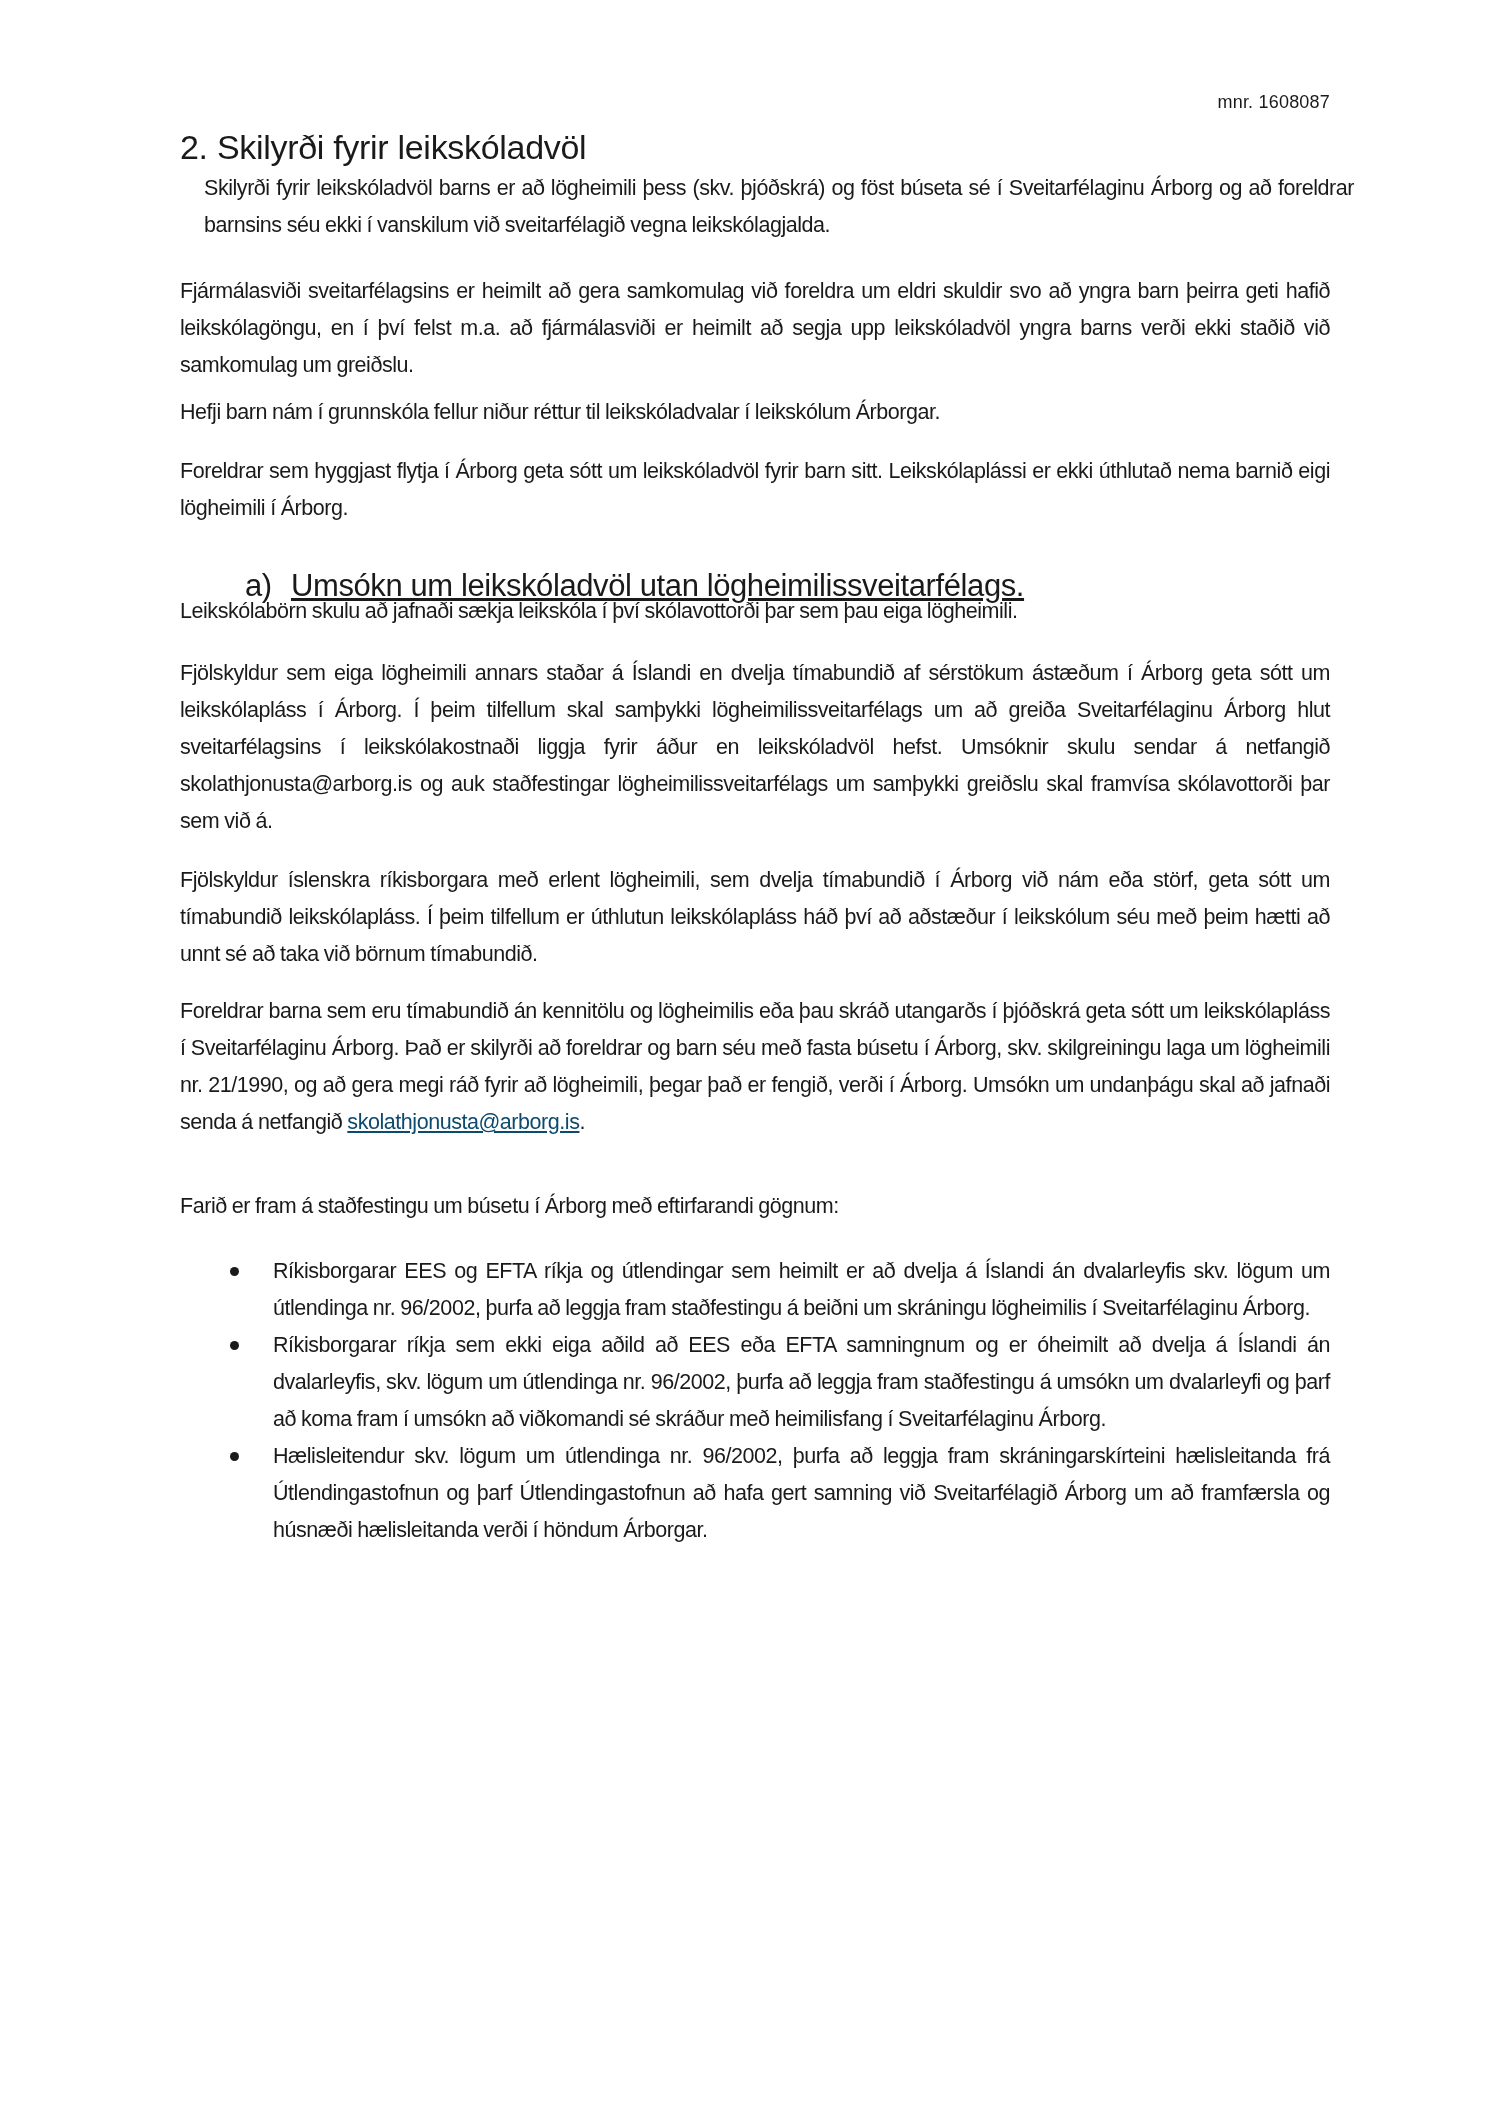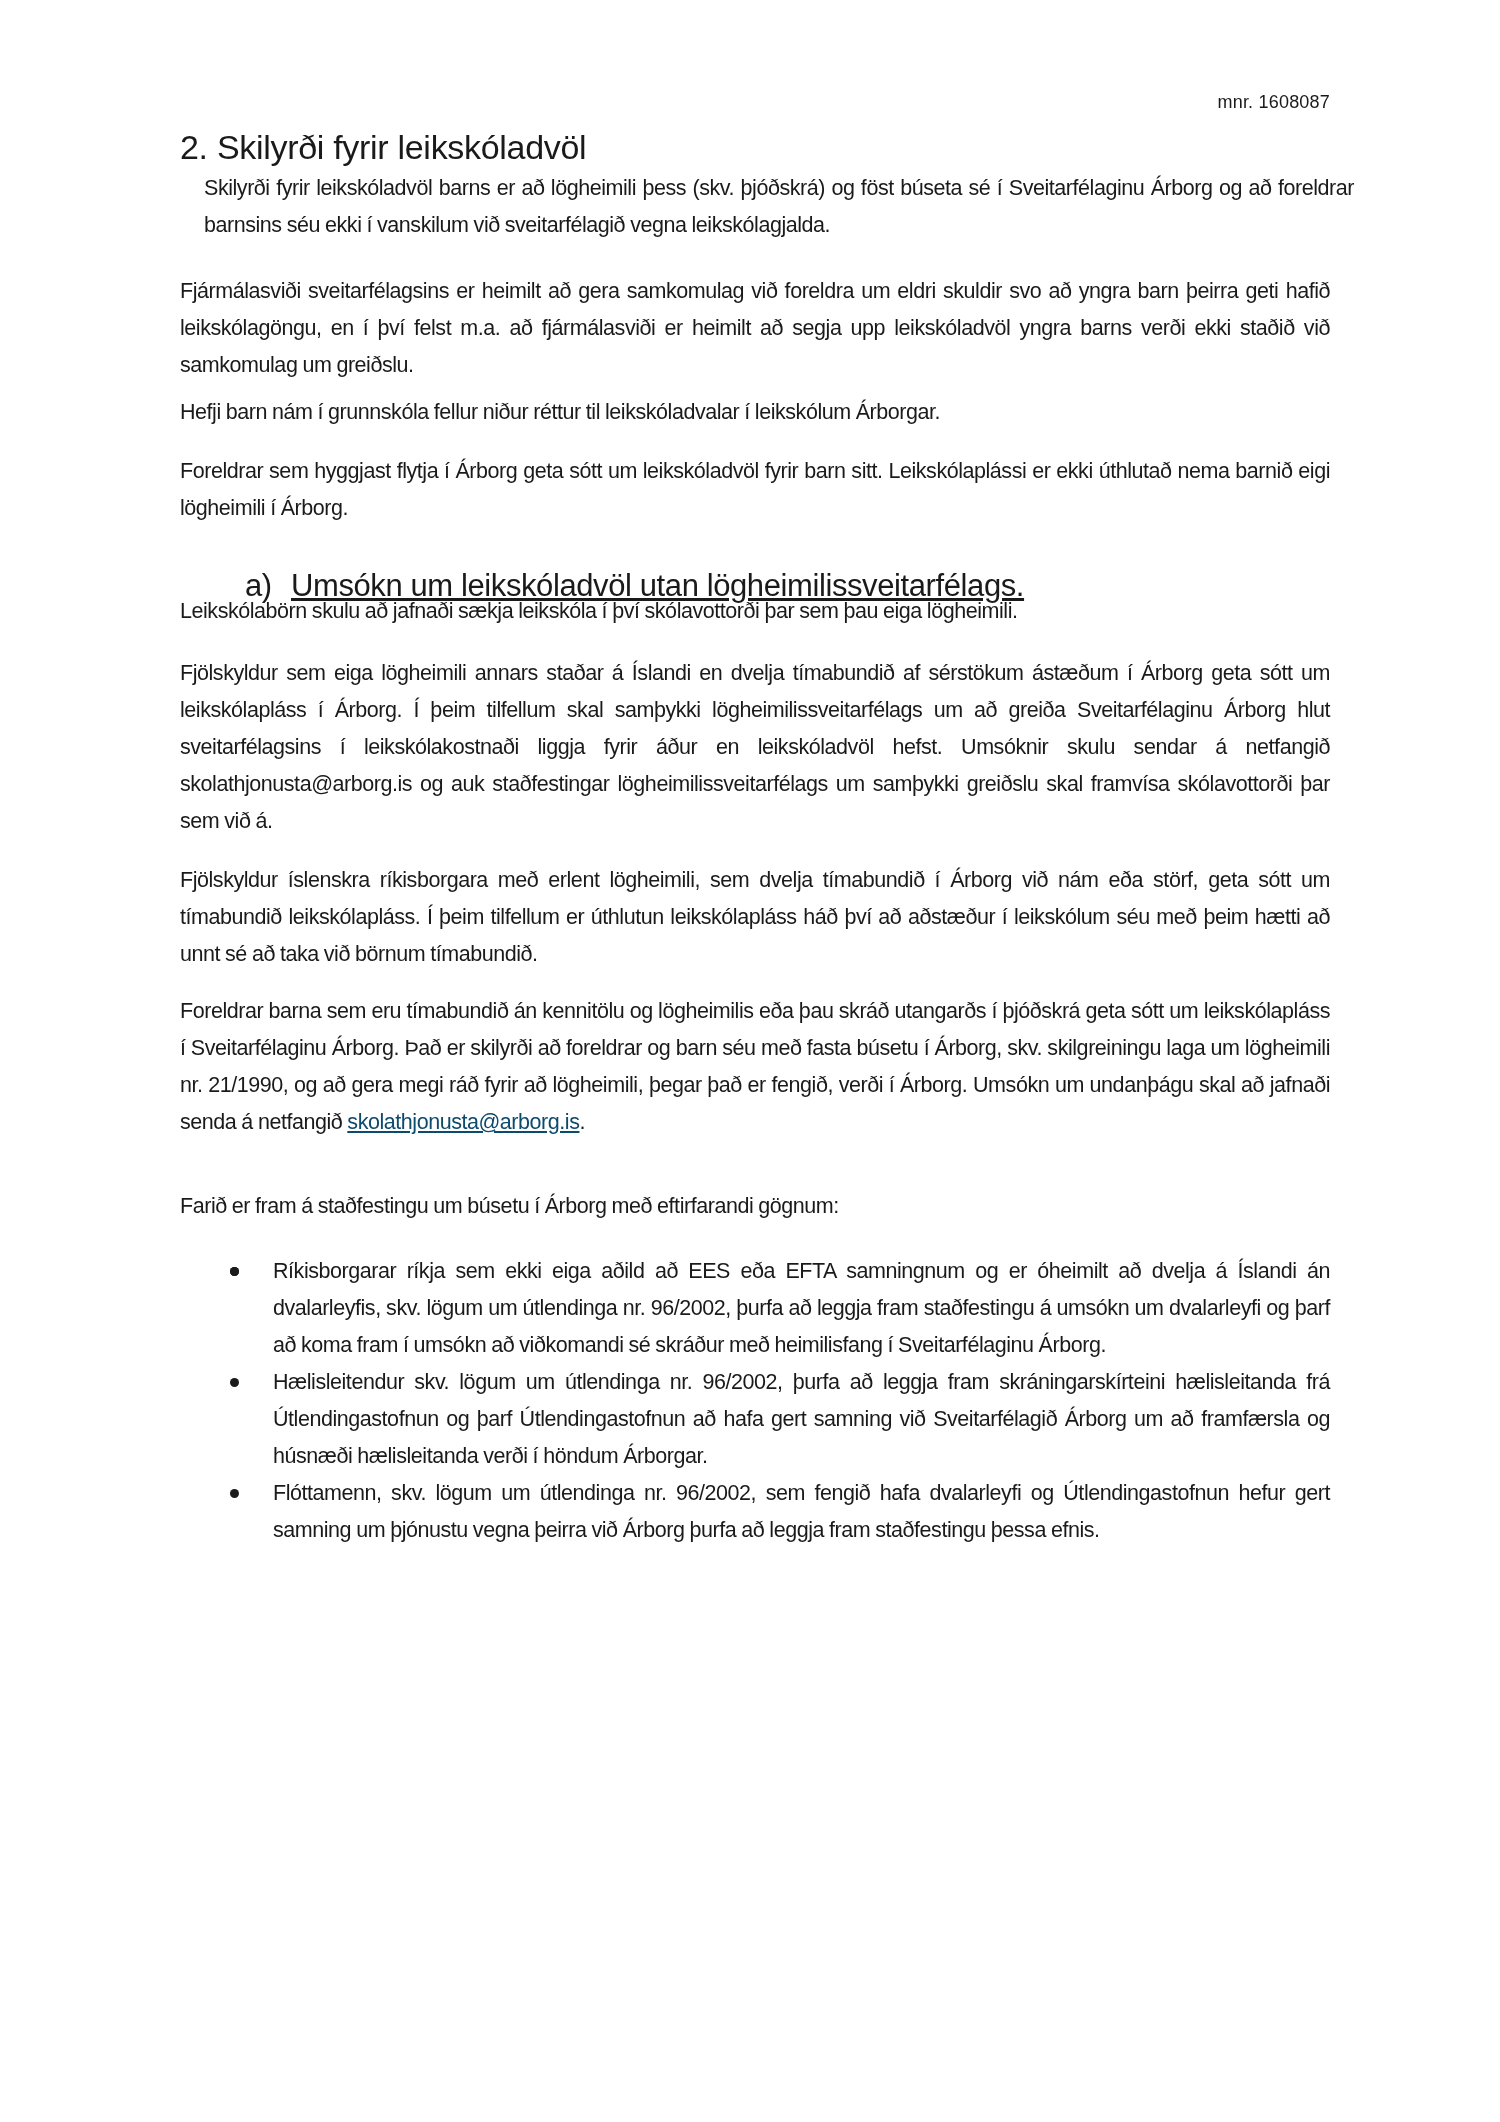--- a/index.html
+++ b/index.html
@@ -55,18 +55,17 @@
   </h2>
 
   <p class="p" style="top:593px;">Leikskólabörn skulu að jafnaði sækja leikskóla í því skólavottorði þar sem þau eiga lögheimili.</p>
   <p class="p" style="top:655px;">Fjölskyldur sem eiga lögheimili annars staðar á Íslandi en dvelja tímabundið af sérstökum ástæðum í Árborg geta sótt um leikskólapláss í Árborg. Í þeim tilfellum skal samþykki lögheimilissveitarfélags um að greiða Sveitarfélaginu Árborg hlut sveitarfélagsins í leikskólakostnaði liggja fyrir áður en leikskóladvöl hefst. Umsóknir skulu sendar á netfangið skolathjonusta@arborg.is og auk staðfestingar lögheimilissveitarfélags um samþykki greiðslu skal framvísa skólavottorði þar sem við á.</p>
   <p class="p" style="top:862px;">Fjölskyldur íslenskra ríkisborgara með erlent lögheimili, sem dvelja tímabundið í Árborg við nám eða störf, geta sótt um tímabundið leikskólapláss. Í þeim tilfellum er úthlutun leikskólapláss háð því að aðstæður í leikskólum séu með þeim hætti að unnt sé að taka við börnum tímabundið.</p>
   <p class="p" style="top:993px;"><span>Foreldrar barna sem eru tímabundið án kennitölu og lögheimilis eða þau skráð utangarðs í þjóðskrá geta sótt um leikskólapláss í Sveitarfélaginu Árborg. Það er skilyrði að foreldrar og barn séu með fasta búsetu í Árborg, skv. skilgreiningu laga um lögheimili nr. 21/1990, og að gera megi ráð fyrir að lögheimili, þegar það er fengið, verði í Árborg. Umsókn um undanþágu skal að jafnaði senda á netfangið </span><a class="link">skolathjonusta@arborg.is</a><span>.</span></p>
 
   <p class="p" style="top:1188px;">Farið er fram á staðfestingu um búsetu í Árborg með eftirfarandi gögnum:</p>
 
   <ul class="bullets">
-    <li><span class="dot"></span></li>
+    <li><span class="dot"></span><span>Ríkisborgarar EES og EFTA ríkja og útlendingar sem heimilt er að dvelja á Íslandi án dvalarleyfis skv. lögum um útlendinga nr. 96/2002, þurfa að leggja fram staðfestingu á beiðni um skráningu lögheimilis í Sveitarfélaginu Árborg.</span></li>
     <li><span class="dot"></span><span>Ríkisborgarar ríkja sem ekki eiga aðild að EES eða EFTA samningnum og er óheimilt að dvelja á Íslandi án dvalarleyfis, skv. lögum um útlendinga nr. 96/2002, þurfa að leggja fram staðfestingu á umsókn um dvalarleyfi og þarf að koma fram í umsókn að viðkomandi sé skráður með heimilisfang í Sveitarfélaginu Árborg.</span></li>
     <li><span class="dot"></span><span>Hælisleitendur skv. lögum um útlendinga nr. 96/2002, þurfa að leggja fram skráningarskírteini hælisleitanda frá Útlendingastofnun og þarf Útlendingastofnun að hafa gert samning við Sveitarfélagið Árborg um að framfærsla og húsnæði hælisleitanda verði í höndum Árborgar.</span></li>
-    <li><span class="dot"></span><span>Flóttamenn, skv. lögum um útlendinga nr. 96/2002, sem fengið hafa dvalarleyfi og Útlendingastofnun hefur gert samning um þjónustu vegna þeirra við Árborg þurfa að leggja fram staðfestingu þessa efnis.</span></li>
   </ul>
 </div>
 
 </body></html>

